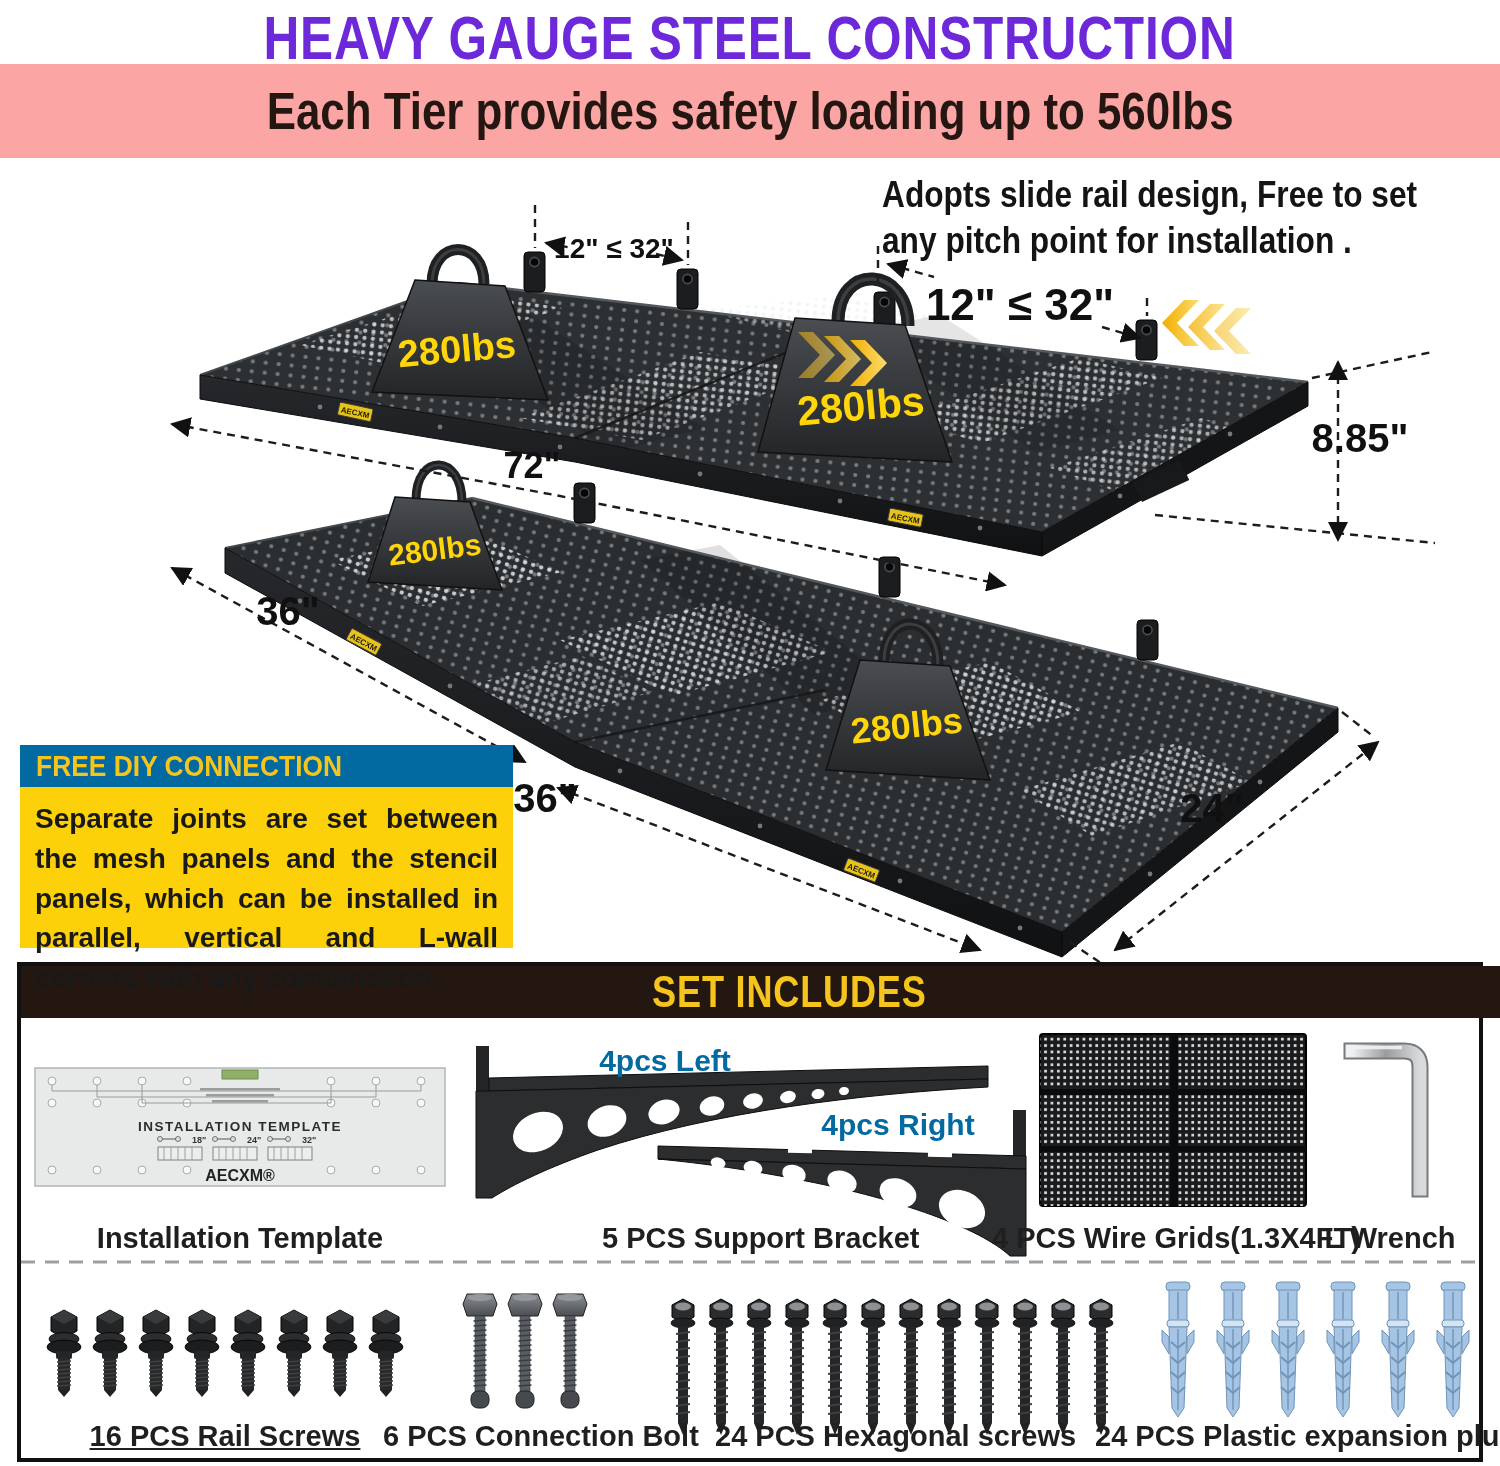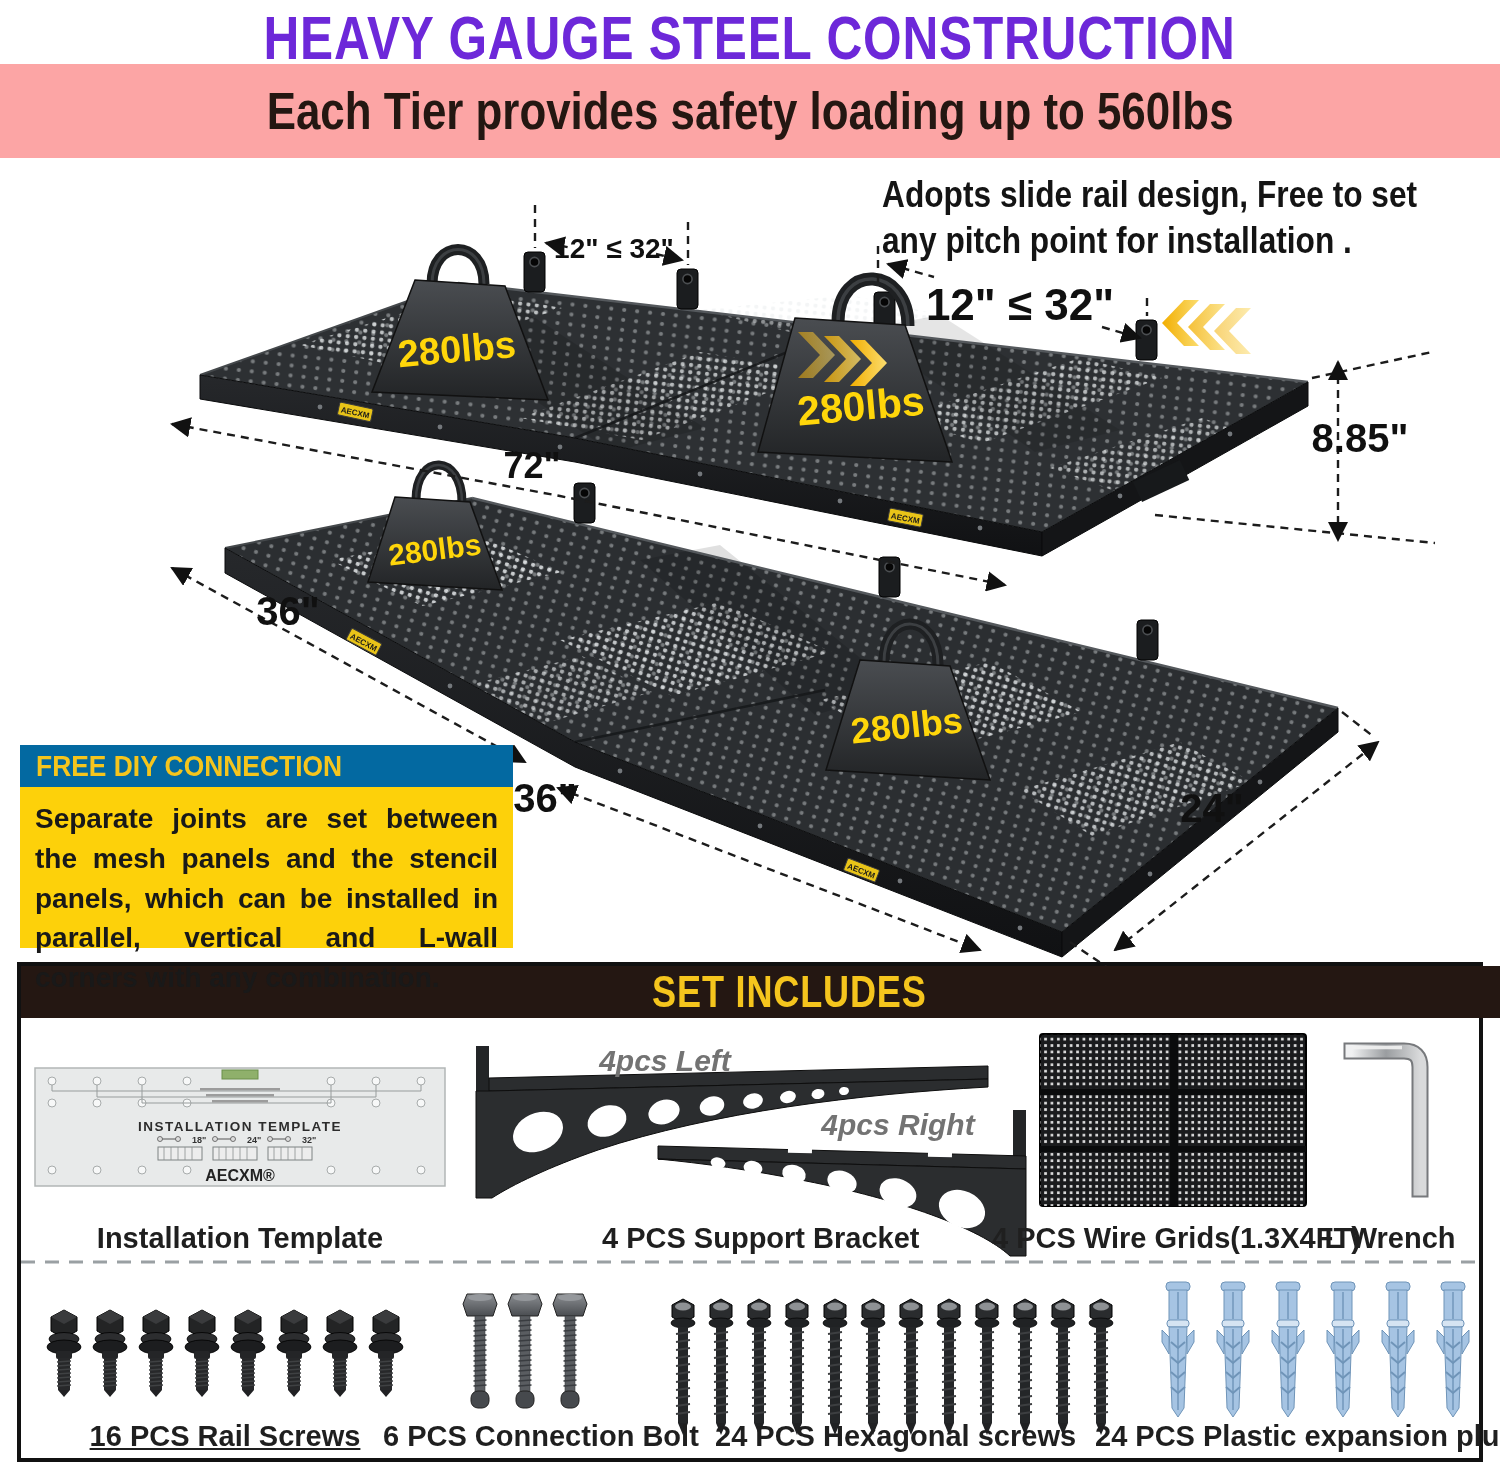--- a/index.html
+++ b/index.html
@@ -20,21 +20,21 @@
   .fd-bar span{color:#F5C51D;font-size:30px;font-weight:bold;}
   .fd-body{background:#FDD10A;padding:12px 15px 14px 15px;box-sizing:border-box;height:161px;}
   .fd-body p{margin:0;font-size:28px;font-weight:bold;color:#191919;line-height:1.42;
              text-align:justify;text-justify:inter-word;}
   .si-frame{left:17px;top:962px;width:1466px;height:500px;background:#fff;
             border:4px solid #111;box-sizing:border-box;z-index:0;}
   .si-bar{left:21px;top:966px;width:1458px;height:52px;background:#241712;z-index:2;
           display:flex;align-items:center;justify-content:center;padding-left:39px;}
   .si-bar span{color:#F5C51D;font-size:44px;font-weight:bold;letter-spacing:1px;}
   .plabel{z-index:3;text-align:center;font-size:29px;font-weight:bold;color:#1f1f1f;white-space:nowrap;}
-  .sublabel{z-index:3;text-align:center;font-size:30px;font-weight:bold;color:#737373;white-space:nowrap;font-style:italic;}
+  .sublabel{z-index:3;text-align:center;font-size:30px;font-weight:bold;color:#0369a1;white-space:nowrap;}
   svg.gfx{position:absolute;left:0;top:0;width:1500px;height:1466px;z-index:1;}
   svg text{font-family:"Liberation Sans",sans-serif;}
   .dimtxt{font-weight:bold;fill:#101010;}
 </style>
 </head>
 <body>
 
 <div class="page">
 
   <svg class="gfx" viewBox="0 0 1500 1466">
@@ -512,21 +512,21 @@
 
   <div class="abs si-frame"></div>
   <div class="abs si-bar">
     <span class="cond" style="transform:scaleX(.82);">SET INCLUDES</span>
   </div>
 
   <div class="abs sublabel" style="left:565px;top:1044px;width:200px;"><span>4pcs Left</span></div>
   <div class="abs sublabel" style="left:798px;top:1108px;width:200px;"><span>4pcs Right</span></div>
 
   <div class="abs plabel" style="left:90px;top:1222px;width:300px;"><span>Installation Template</span></div>
-  <div class="abs plabel" style="left:602px;top:1222px;width:300px;"><span>4 PCS Support Bracket</span></div>
+  <div class="abs plabel" style="left:602px;top:1222px;width:300px;"><span>5 PCS Support Bracket</span></div>
   <div class="abs plabel" style="left:992px;top:1222px;width:360px;"><span>4 PCS Wire Grids(1.3X4FT)</span></div>
   <div class="abs plabel" style="left:1315px;top:1222px;width:150px;"><span>L Wrench</span></div>
 
   <div class="abs plabel" style="left:75px;top:1420px;width:300px;text-decoration:underline;"><span>16 PCS Rail Screws</span></div>
   <div class="abs plabel" style="left:383px;top:1420px;width:300px;"><span>6 PCS Connection Bolt</span></div>
   <div class="abs plabel" style="left:715px;top:1420px;width:350px;"><span>24 PCS Hexagonal screws</span></div>
   <div class="abs plabel" style="left:1095px;top:1420px;width:430px;"><span>24 PCS Plastic expansion plugs</span></div>
 
 </div>
 

